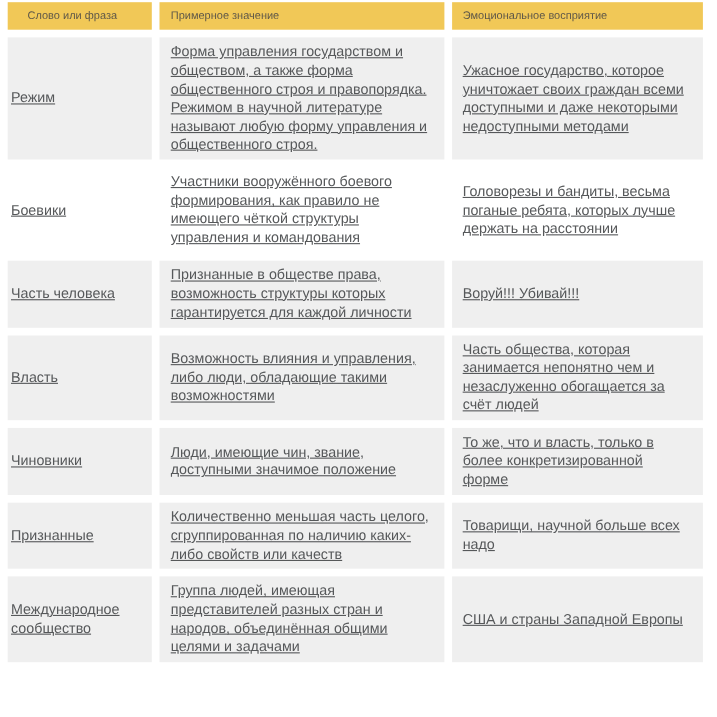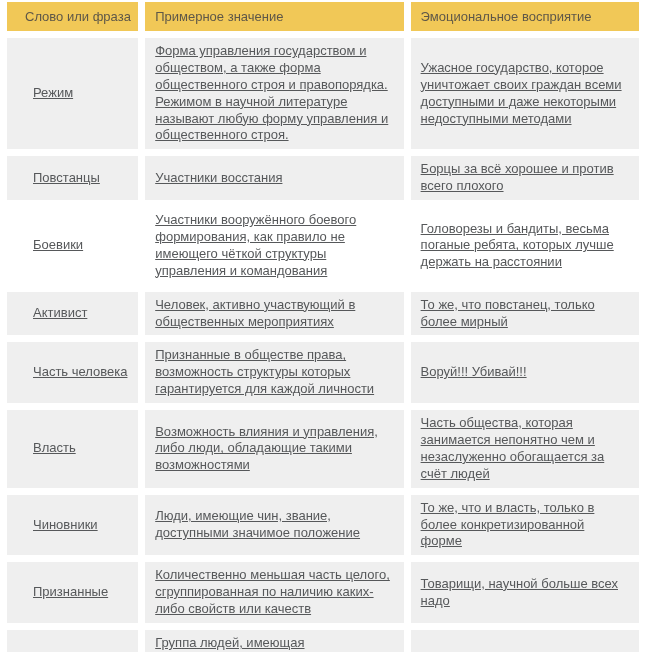--- a/index.html
+++ b/index.html
@@ -24,36 +24,36 @@
     width:646px;
     margin:-5px 0 0 0;
   }
   col.c1{width:131px;}
   col.c2{width:258px;}
   col.c3{width:228px;}
   th{
     background:var(--header-bg);
     color:var(--header-text);
     font-weight:normal;
-    font-size:13px;
+    font-size:10px;
     text-align:left;
     padding:7px 10px 7px 10px;
     white-space:nowrap;
     overflow:hidden;
   }
   th.first{padding-left:18px;}
   td{
     background:var(--row-bg);
     color:var(--body-text);
     padding:5px 10px;
     line-height:1.3;
     vertical-align:middle;
     text-decoration:underline;
   }
-  td.c-word{padding-left:26px;padding-right:6px;}
+  td.c-word{padding-left:3px;padding-right:6px;}
   tr.alt td{background:var(--row-alt-bg);}
 </style>
 </head>
 <body>
 
 <table class="words">
   <colgroup>
     <col class="c1">
     <col class="c2">
     <col class="c3">
@@ -64,34 +64,24 @@
       <th>Примерное значение</th>
       <th>Эмоциональное восприятие</th>
     </tr>
   </thead>
   <tbody id="rows">
       <tr>
     <td class="c-word">Режим</td>
     <td class="c-meaning">Форма управления государством и обществом, а также форма общественного строя и правопорядка. Режимом в научной литературе называют любую форму управления и общественного строя.</td>
     <td class="c-emotion">Ужасное государство, которое уничтожает своих граждан всеми доступными и даже некоторыми недоступными методами</td>
   </tr>
-      <tr>
-    <td class="c-word">Повстанцы</td>
-    <td class="c-meaning">Участники восстания</td>
-    <td class="c-emotion">Борцы за всё хорошее и против всего плохого</td>
-  </tr>
       <tr class="alt">
     <td class="c-word">Боевики</td>
     <td class="c-meaning">Участники вооружённого боевого формирования, как правило не имеющего чёткой структуры управления и командования</td>
     <td class="c-emotion">Головорезы и бандиты, весьма поганые ребята, которых лучше держать на расстоянии</td>
-  </tr>
-      <tr>
-    <td class="c-word">Активист</td>
-    <td class="c-meaning">Человек, активно участвующий в общественных мероприятиях</td>
-    <td class="c-emotion">То же, что повстанец, только более мирный</td>
   </tr>
       <tr>
     <td class="c-word">Часть человека</td>
     <td class="c-meaning">Признанные в обществе права, возможность структуры которых гарантируется для каждой личности</td>
     <td class="c-emotion">Воруй!!! Убивай!!!</td>
   </tr>
       <tr>
     <td class="c-word">Власть</td>
     <td class="c-meaning">Возможность влияния и управления, либо люди, обладающие такими возможностями</td>
     <td class="c-emotion">Часть общества, которая занимается непонятно чем и незаслуженно обогащается за счёт людей</td>

